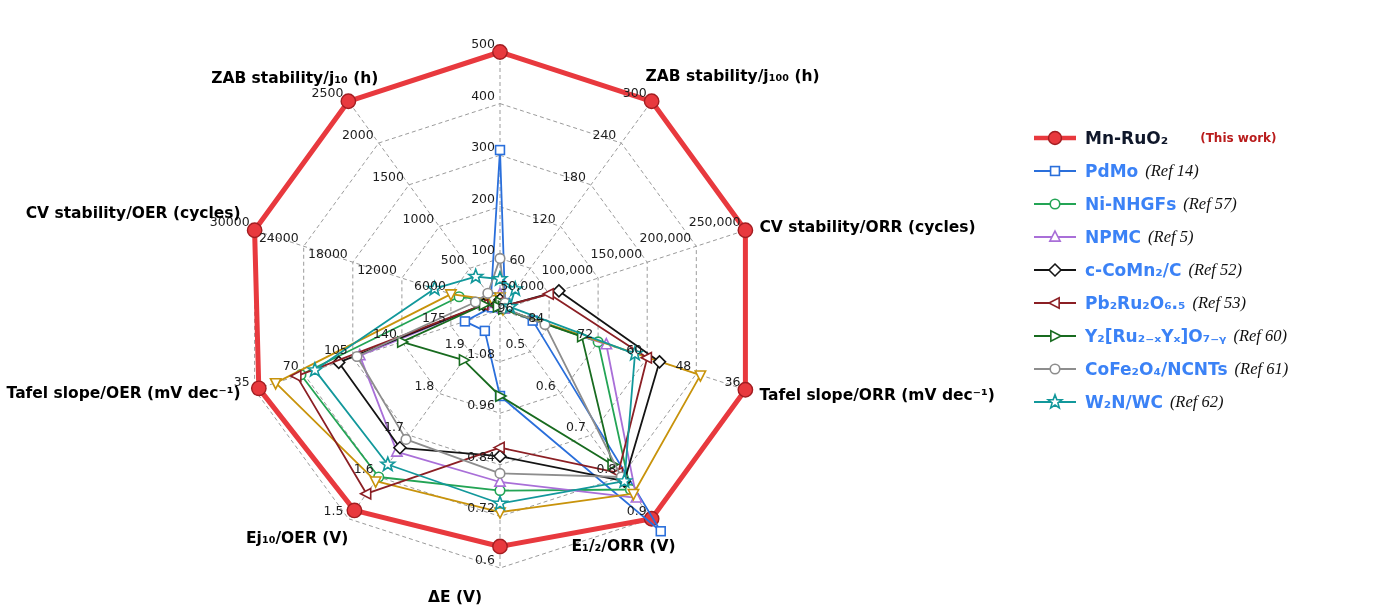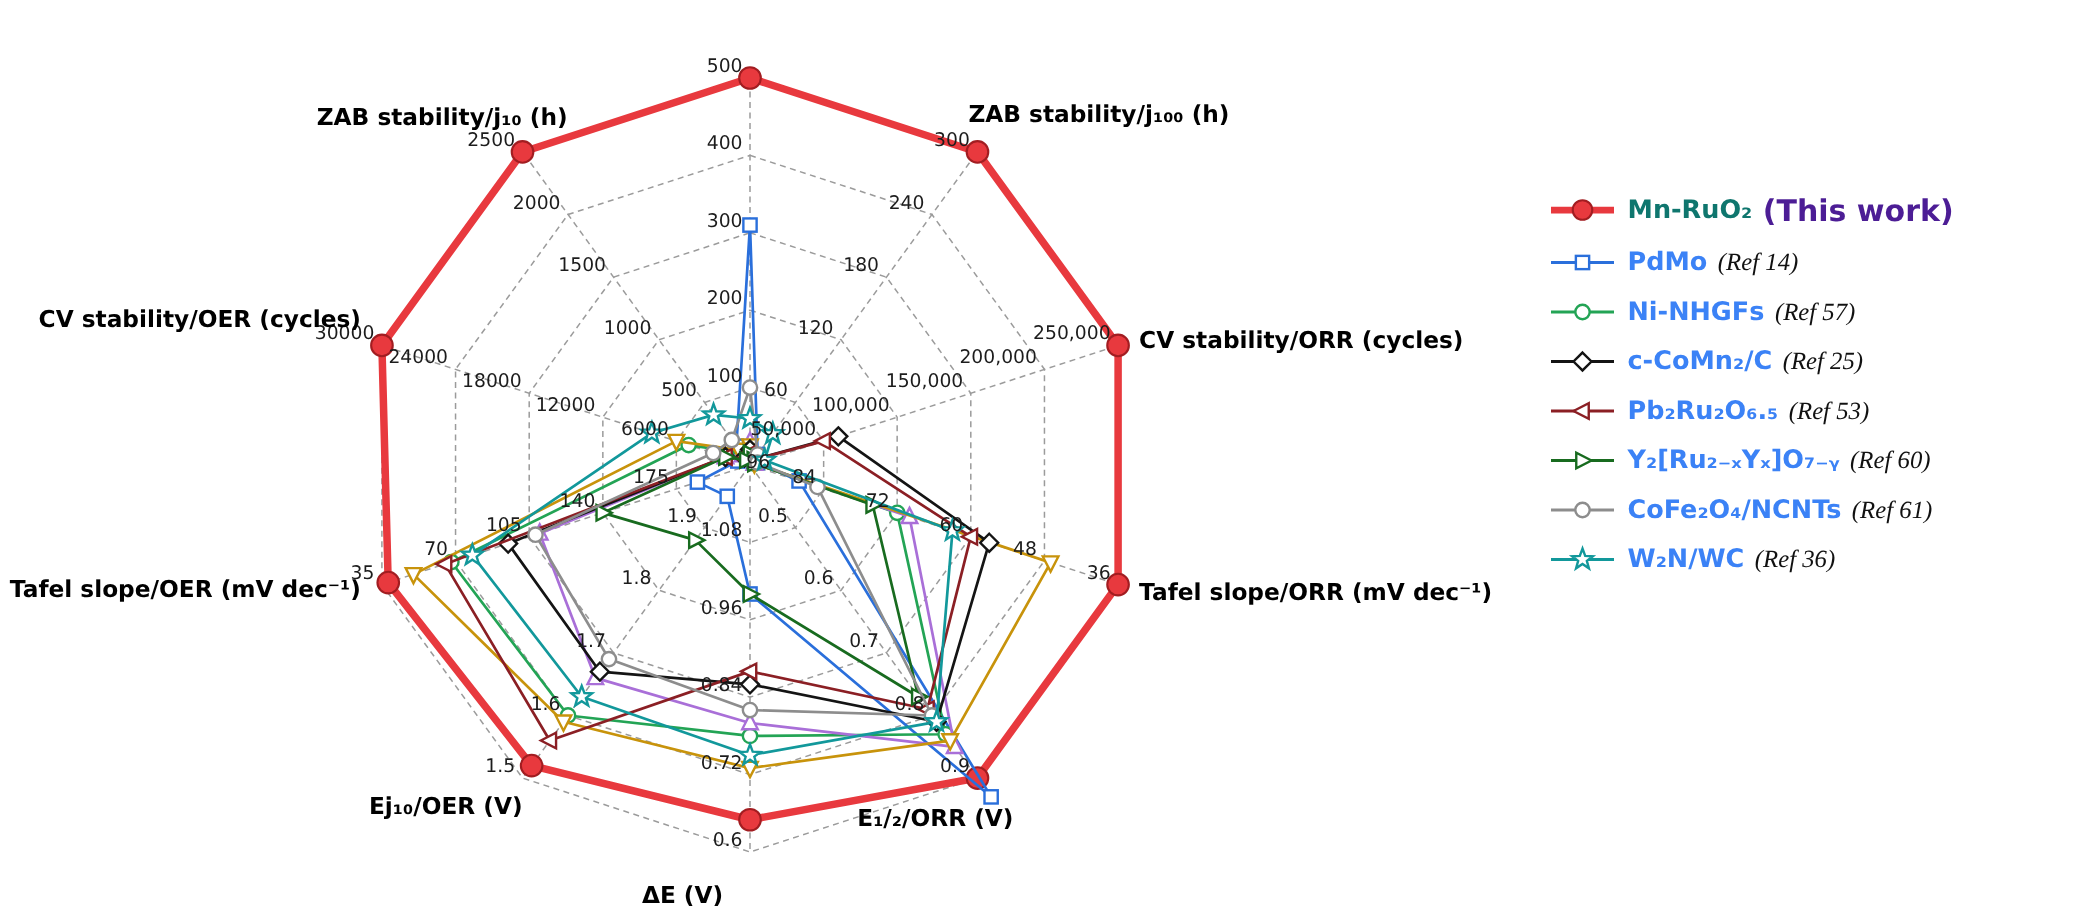--- a/index.html
+++ b/index.html
@@ -5,23 +5,23 @@
   html,body{margin:0;padding:0;background:#fff;}
   #stage{position:relative;width:1389px;height:613px;background:#fff;overflow:hidden;
          font-family:"Liberation Sans","DejaVu Sans",sans-serif;}
   #radar{position:absolute;left:0;top:0;}
   .tick{font-size:12.5px;fill:#1c1c1c;font-family:"DejaVu Sans","Liberation Sans",sans-serif;}
   .axlab{font-size:15.5px;font-weight:bold;fill:#000;font-family:"DejaVu Sans","Liberation Sans",sans-serif;}
   #legend{position:absolute;left:1032px;top:128px;display:flex;flex-direction:column;gap:13px;}
   .li{display:flex;align-items:center;gap:7px;white-space:nowrap;}
   .lname{font-weight:bold;font-size:17px;color:#3b82f6;font-family:"DejaVu Sans","Liberation Sans",sans-serif;}
   .lref{font-style:italic;font-size:16.5px;color:#111;font-family:"Liberation Serif","DejaVu Serif",serif;}
-  .em .lname{color:#0f766e;}
-  .em .lref{color:#4c1d95;font-style:normal;font-weight:bold;font-size:20px;
-            font-family:"DejaVu Sans","Liberation Sans",sans-serif;}
+  .em .lname{color:#0f172a;}
+  .em .lref{color:#b91c1c;font-style:normal;font-weight:bold;font-size:12px;
+            font-family:"DejaVu Sans","Liberation Sans",sans-serif;margin-left:25px;}
 </style>
 </head>
 <body>
 
 <div id="stage">
   <svg id="radar" width="1389" height="613">
       <g>
         <polygon points="500.0,258.4 530.3,268.3 549.1,294.1 549.1,325.9 530.3,351.7 500.0,361.6 469.7,351.7 450.9,325.9 450.9,294.1 469.7,268.3" fill="none" stroke="#9b9b9b" stroke-width="1" stroke-dasharray="4 3"></polygon>
         <polygon points="500.0,206.8 560.7,226.5 598.1,278.1 598.1,341.9 560.7,393.5 500.0,413.2 439.3,393.5 401.9,341.9 401.9,278.1 439.3,226.5" fill="none" stroke="#9b9b9b" stroke-width="1" stroke-dasharray="4 3"></polygon>
         <polygon points="500.0,155.2 591.0,184.8 647.2,262.2 647.2,357.8 591.0,435.2 500.0,464.8 409.0,435.2 352.8,357.8 352.8,262.2 409.0,184.8" fill="none" stroke="#9b9b9b" stroke-width="1" stroke-dasharray="4 3"></polygon>
@@ -235,25 +235,33 @@
       <div class="li">
         <svg width="46" height="20">
           <line x1="2" y1="10" x2="44" y2="10" stroke="#23a455" stroke-width="2"></line>
           <circle cx="23" cy="10" r="4.784000000000001" fill="#fff" stroke="#23a455" stroke-width="1.6"></circle>
         </svg>
         <span class="lname">Ni-NHGFs</span>
         <span class="lref">(Ref 57)</span>
       </div>
       <div class="li">
         <svg width="46" height="20">
+          <line x1="2" y1="10" x2="44" y2="10" stroke="#a96fd8" stroke-width="2"></line>
+          <path d="M23 4.0200000000000005L28.2 14.16L17.8 14.16Z" fill="#fff" stroke="#a96fd8" stroke-width="1.6"></path>
+        </svg>
+        <span class="lname">NPMC</span>
+        <span class="lref">(Ref 5)</span>
+      </div>
+      <div class="li">
+        <svg width="46" height="20">
           <line x1="2" y1="10" x2="44" y2="10" stroke="#141414" stroke-width="2"></line>
           <path d="M23 4.0200000000000005L28.98 10L23 15.98L17.02 10Z" fill="#fff" stroke="#141414" stroke-width="1.6"></path>
         </svg>
         <span class="lname">c-CoMn₂/C</span>
-        <span class="lref">(Ref 25)</span>
+        <span class="lref">(Ref 52)</span>
       </div>
       <div class="li">
         <svg width="46" height="20">
           <line x1="2" y1="10" x2="44" y2="10" stroke="#8b1f24" stroke-width="2"></line>
           <path d="M17.02 10L27.16 4.8L27.16 15.2Z" fill="#fff" stroke="#8b1f24" stroke-width="1.6"></path>
         </svg>
         <span class="lname">Pb₂Ru₂O₆.₅</span>
         <span class="lref">(Ref 53)</span>
       </div>
       <div class="li">
@@ -271,16 +279,16 @@
         </svg>
         <span class="lname">CoFe₂O₄/NCNTs</span>
         <span class="lref">(Ref 61)</span>
       </div>
       <div class="li">
         <svg width="46" height="20">
           <line x1="2" y1="10" x2="44" y2="10" stroke="#12989b" stroke-width="2"></line>
           <path d="M23.0,2.7L21.2,7.6L16.1,7.8L20.1,10.9L18.7,15.9L23.0,13.0L27.3,15.9L25.9,10.9L29.9,7.8L24.8,7.6Z" fill="#fff" stroke="#12989b" stroke-width="1.6"></path>
         </svg>
         <span class="lname">W₂N/WC</span>
-        <span class="lref">(Ref 36)</span>
+        <span class="lref">(Ref 62)</span>
       </div>
     </div>
 </div>
 
 </body></html>

